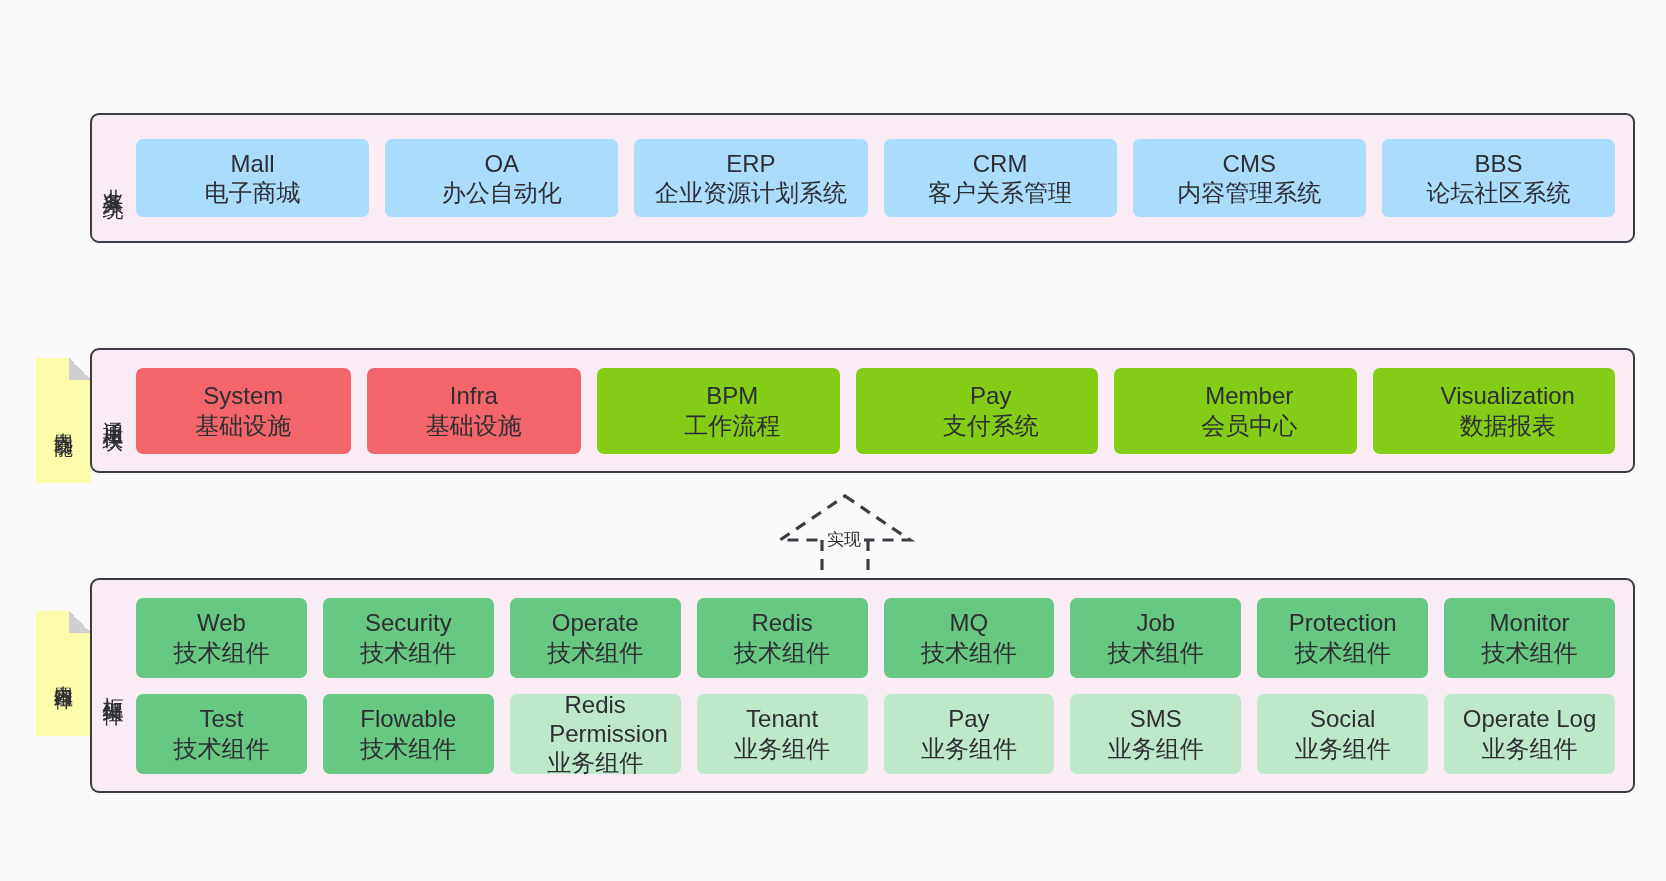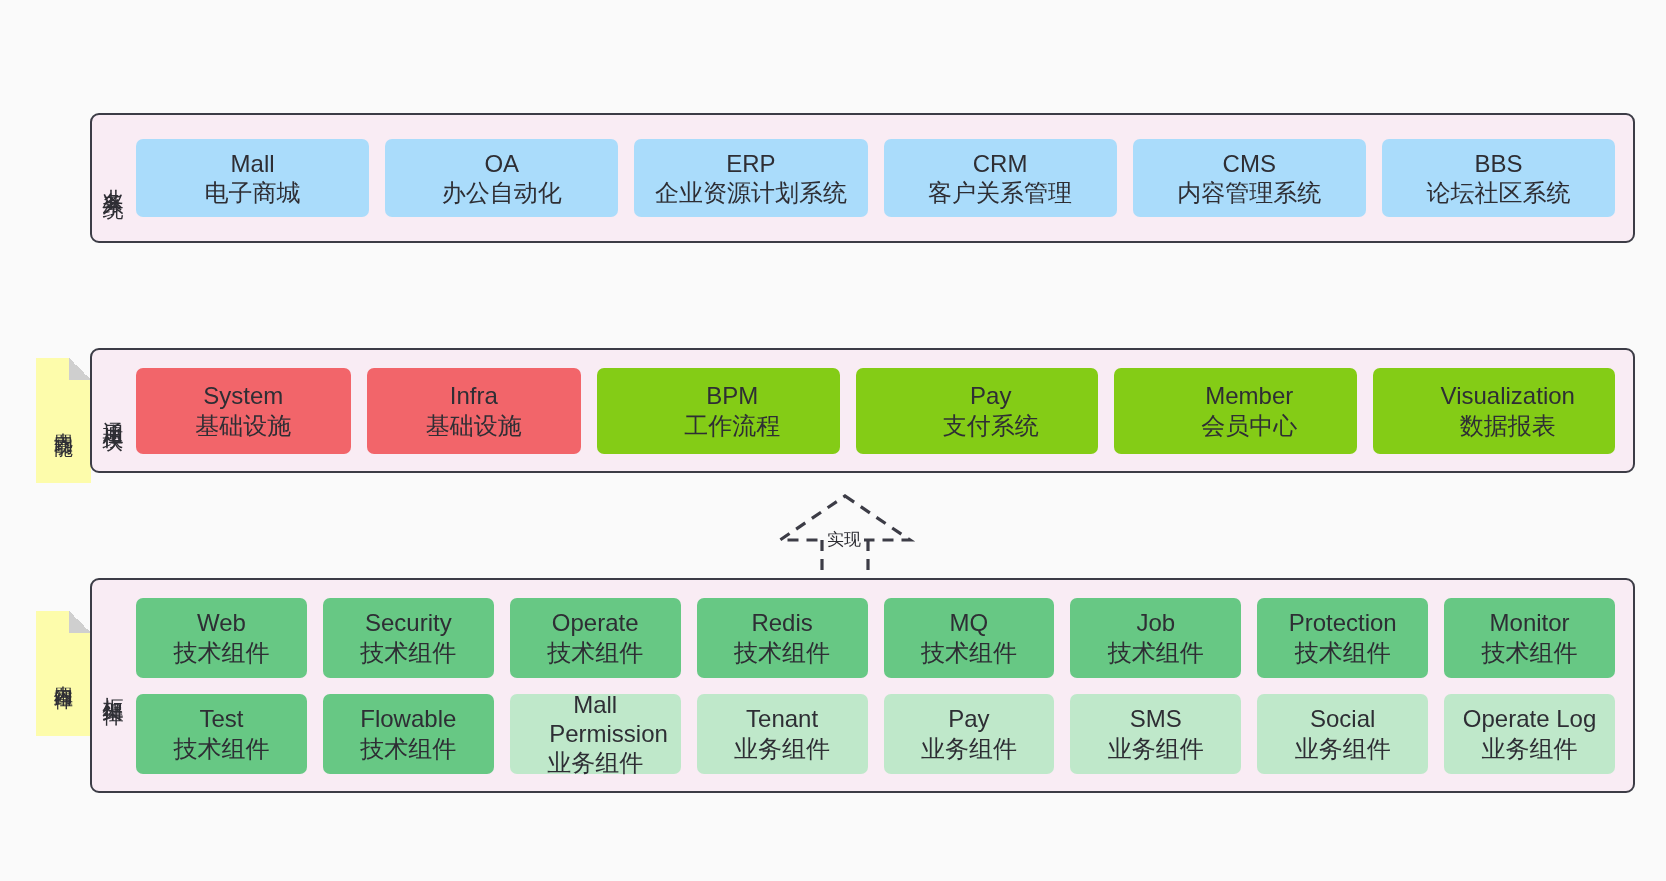--- a/index.html
+++ b/index.html
@@ -291,21 +291,21 @@
           <span class="t-en">Test</span>
           <span class="t-cn">技术组件</span>
         </div>
 
         <div class="box h-frame c-green">
           <span class="t-en">Flowable</span>
           <span class="t-cn">技术组件</span>
         </div>
 
         <div class="box h-frame c-green-light">
-          <span class="t-en" style="max-width:92px;">Mall Permission</span>
+          <span class="t-en" style="max-width:92px;">Redis Permission</span>
           <span class="t-cn">业务组件</span>
         </div>
 
         <div class="box h-frame c-green-light">
           <span class="t-en">Tenant</span>
           <span class="t-cn">业务组件</span>
         </div>
 
         <div class="box h-frame c-green-light">
           <span class="t-en">Pay</span>

